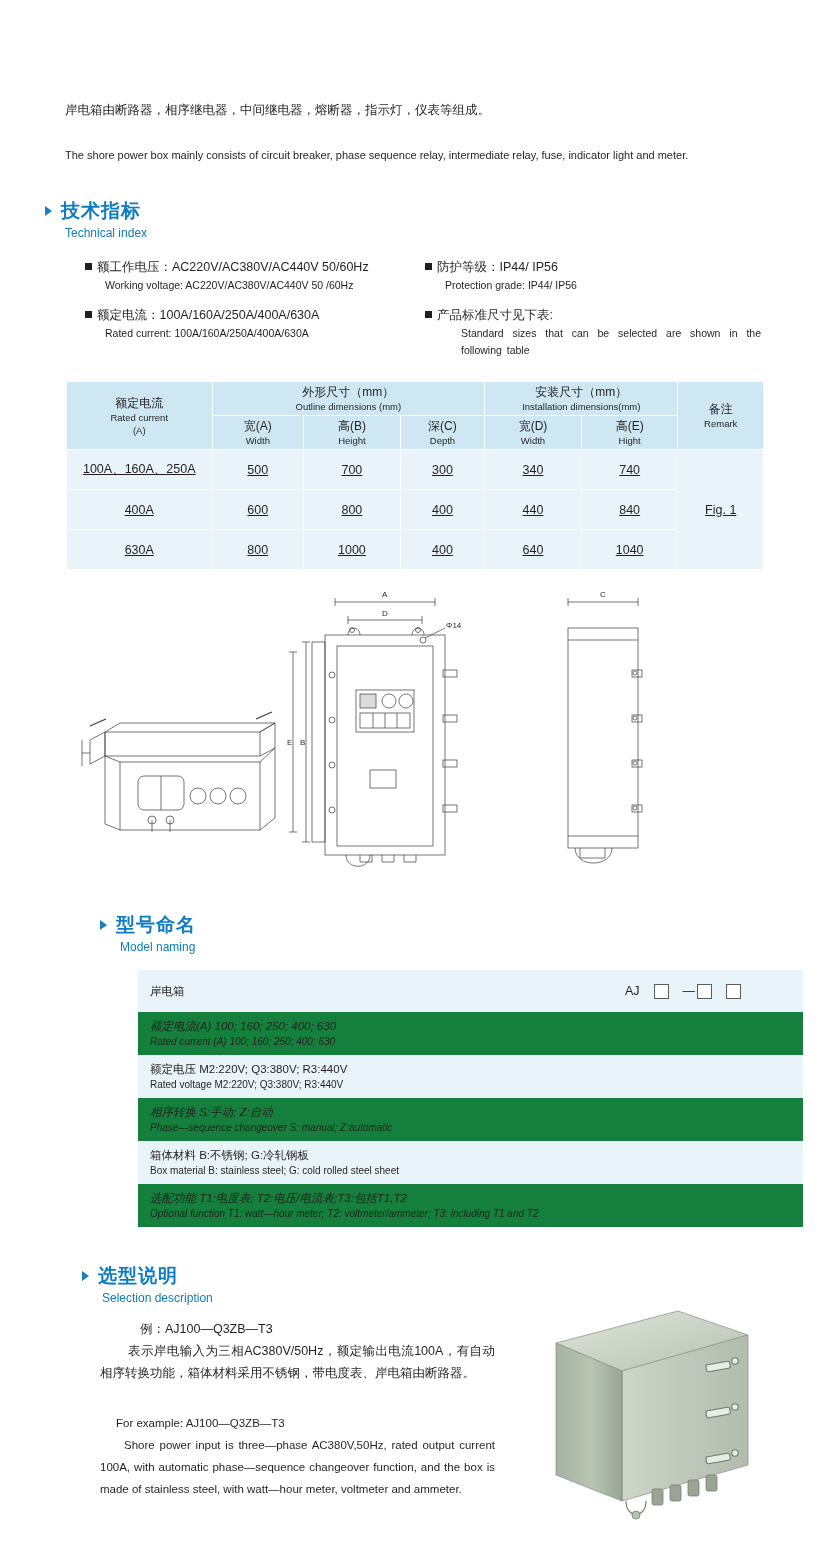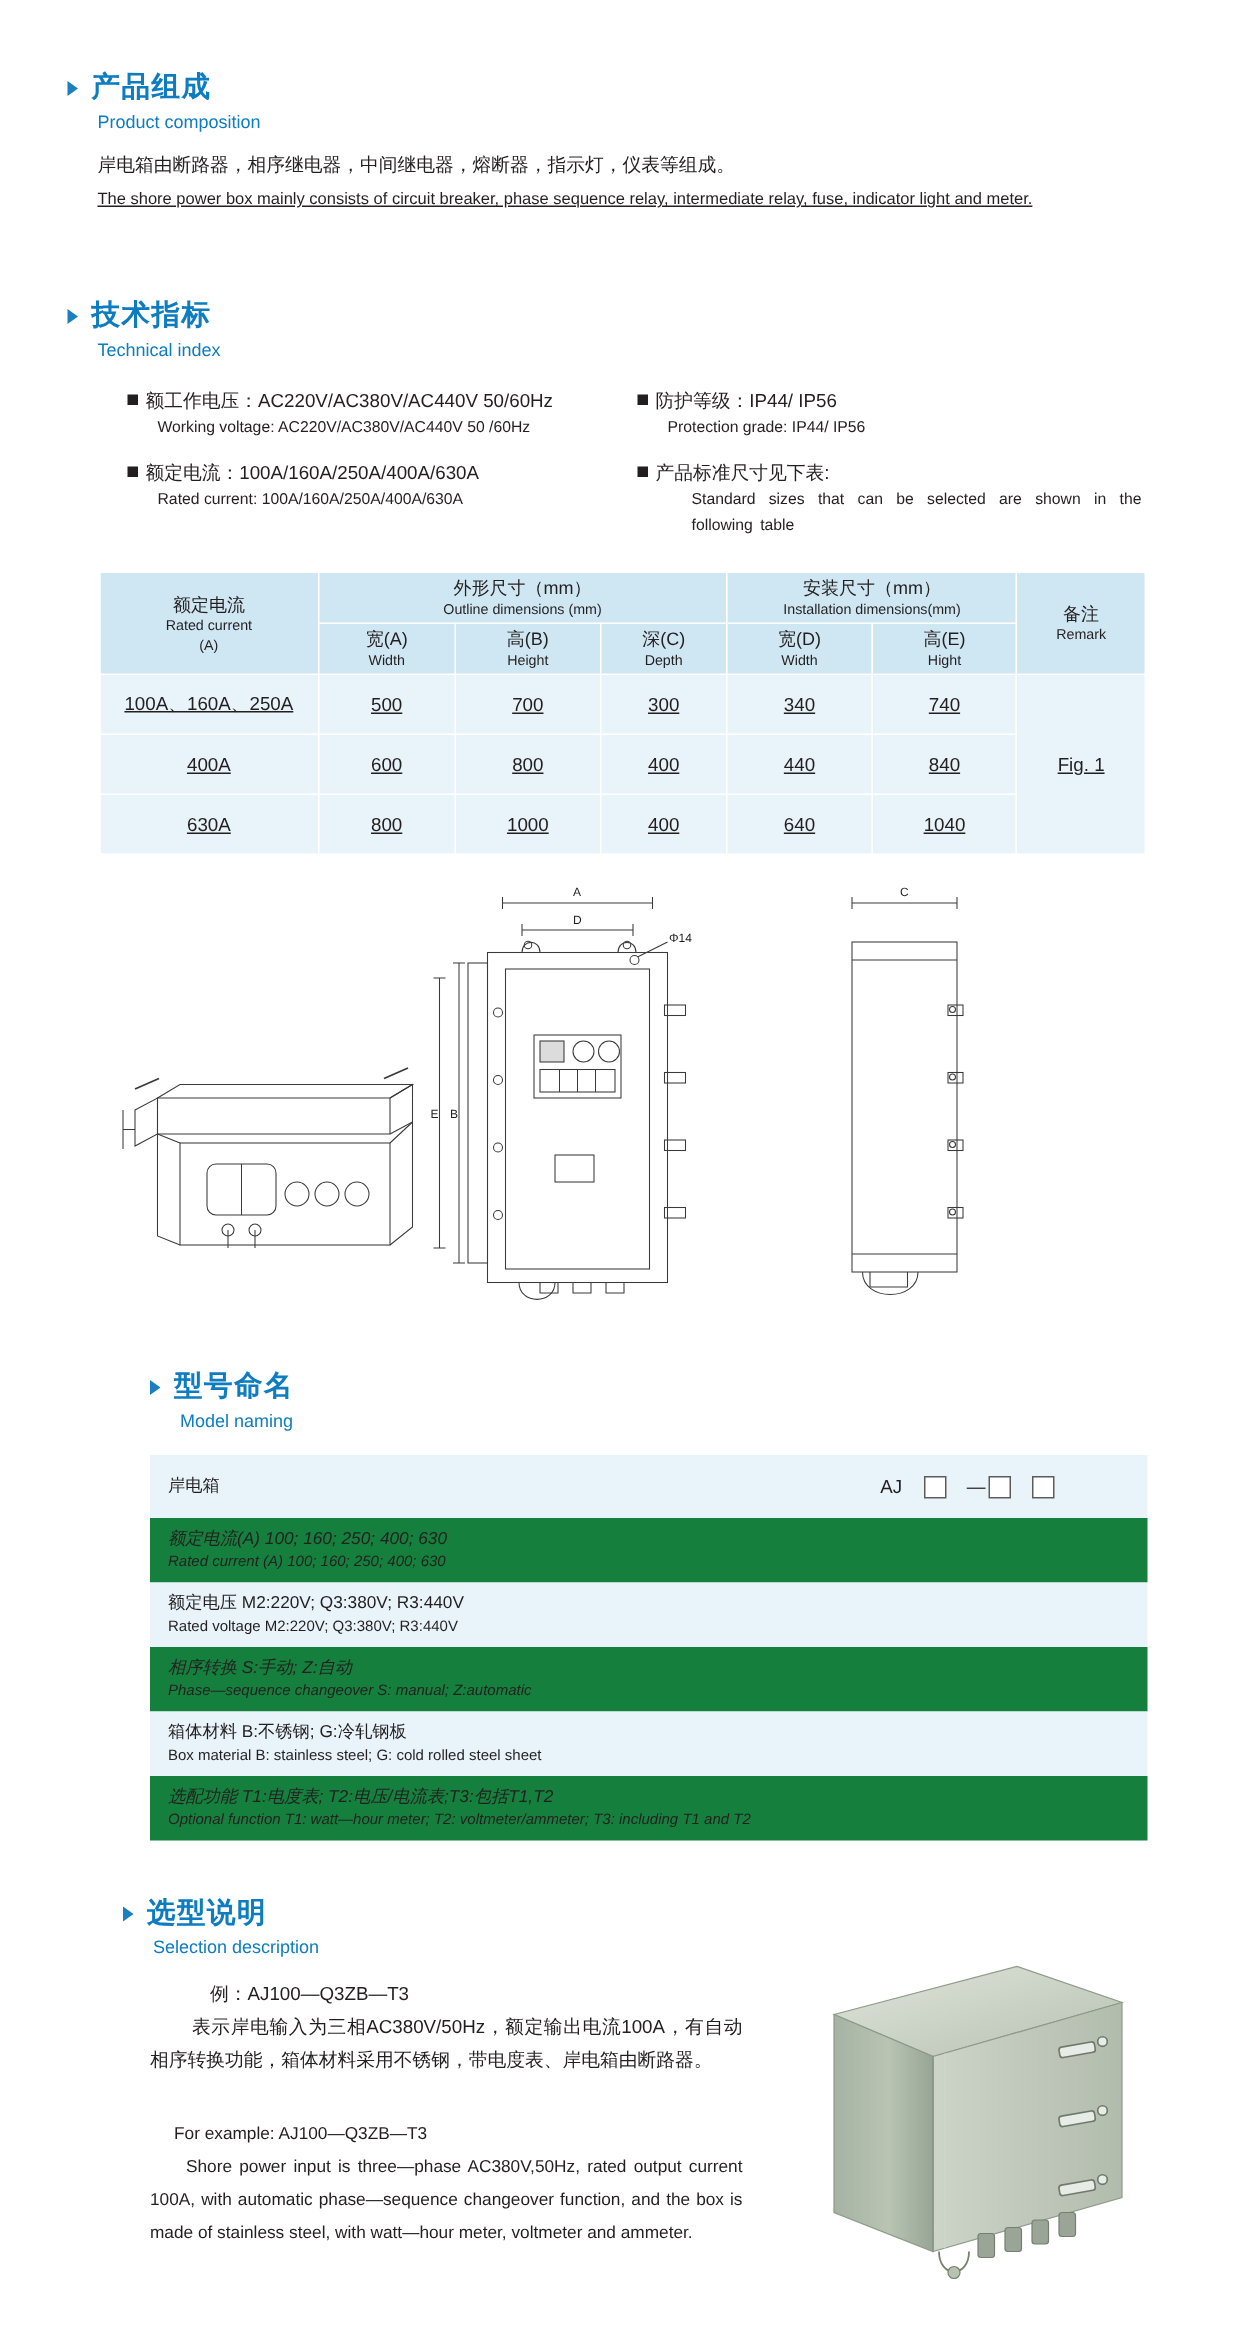--- a/index.html
+++ b/index.html
@@ -53,49 +53,44 @@
     color: #231f20;
     font-weight: normal;
   }
   table.spec thead td { background: #cfe7f3; }
   table.spec tbody td { background: #e9f4fa; }
   .t-cn { font-size: 12px; display:block; line-height:16px;}
   .t-en { font-size: 9.5px; display:block; line-height:13px;}
   .t-val { font-size: 12.5px; text-decoration: underline; }
 
   
-  .mn-wrap { position: absolute; }
+  .mn-wrap { position: absolute; margin-left: 38px; }
   .mn-row { display: flex; align-items: center; padding: 6px 12px; min-height: 37px;}
   .mn-row .txt-cn { font-size: 11.5px; line-height: 16px; }
   .mn-row .txt-en { font-size: 10px; line-height: 15px; }
   .mn-a { background: #e9f4fa; }
   .mn-b { background: #15803d; font-style: italic; }
 
   .codebox {
     width: 15px; height: 15px; border: 1px solid #5b5b5b; background: #ffffff;
     display:inline-block;
   }
 
   
   .sel-p { font-size: 12.5px; line-height: 22px; }
   .sel-p-en { font-size: 11.5px; line-height: 22px; }
 </style>
 </head>
 <body>
 
 <div class="page">
 
-  <div class="sec-head" style="left:45px; top:48px; width:400px;">
-    <span class="arrow"></span>
-    <div class="cn">产品组成</div>
-    <div class="en">Product  composition</div>
-  </div>
 
   <div class="para-cn" style="position:absolute; left:65px; top:100px; width:700px;">岸电箱由断路器，相序继电器，中间继电器，熔断器，指示灯，仪表等组成。</div>
-  <div class="para-en" style="position:absolute; left:65px; top:123px; width:740px;text-decoration:underline;">The shore power box mainly consists of circuit breaker, phase sequence relay, intermediate relay, fuse, indicator light and meter.</div>
+  <div class="para-en" style="position:absolute; left:65px; top:145px; width:740px;">The shore power box mainly consists of circuit breaker, phase sequence relay, intermediate relay, fuse, indicator light and meter.</div>
 
   <div class="sec-head" style="left:45px; top:200px; width:400px;">
     <span class="arrow"></span>
     <div class="cn">技术指标</div>
     <div class="en">Technical index</div>
   </div>
 
   <div class="bullet-row" style="left:85px; top:258px; width:330px;">
     <span class="sq"></span><span>额工作电压：AC220V/AC380V/AC440V  50/60Hz</span>
     <span class="bullet-sub">Working voltage: AC220V/AC380V/AC440V 50 /60Hz</span>

